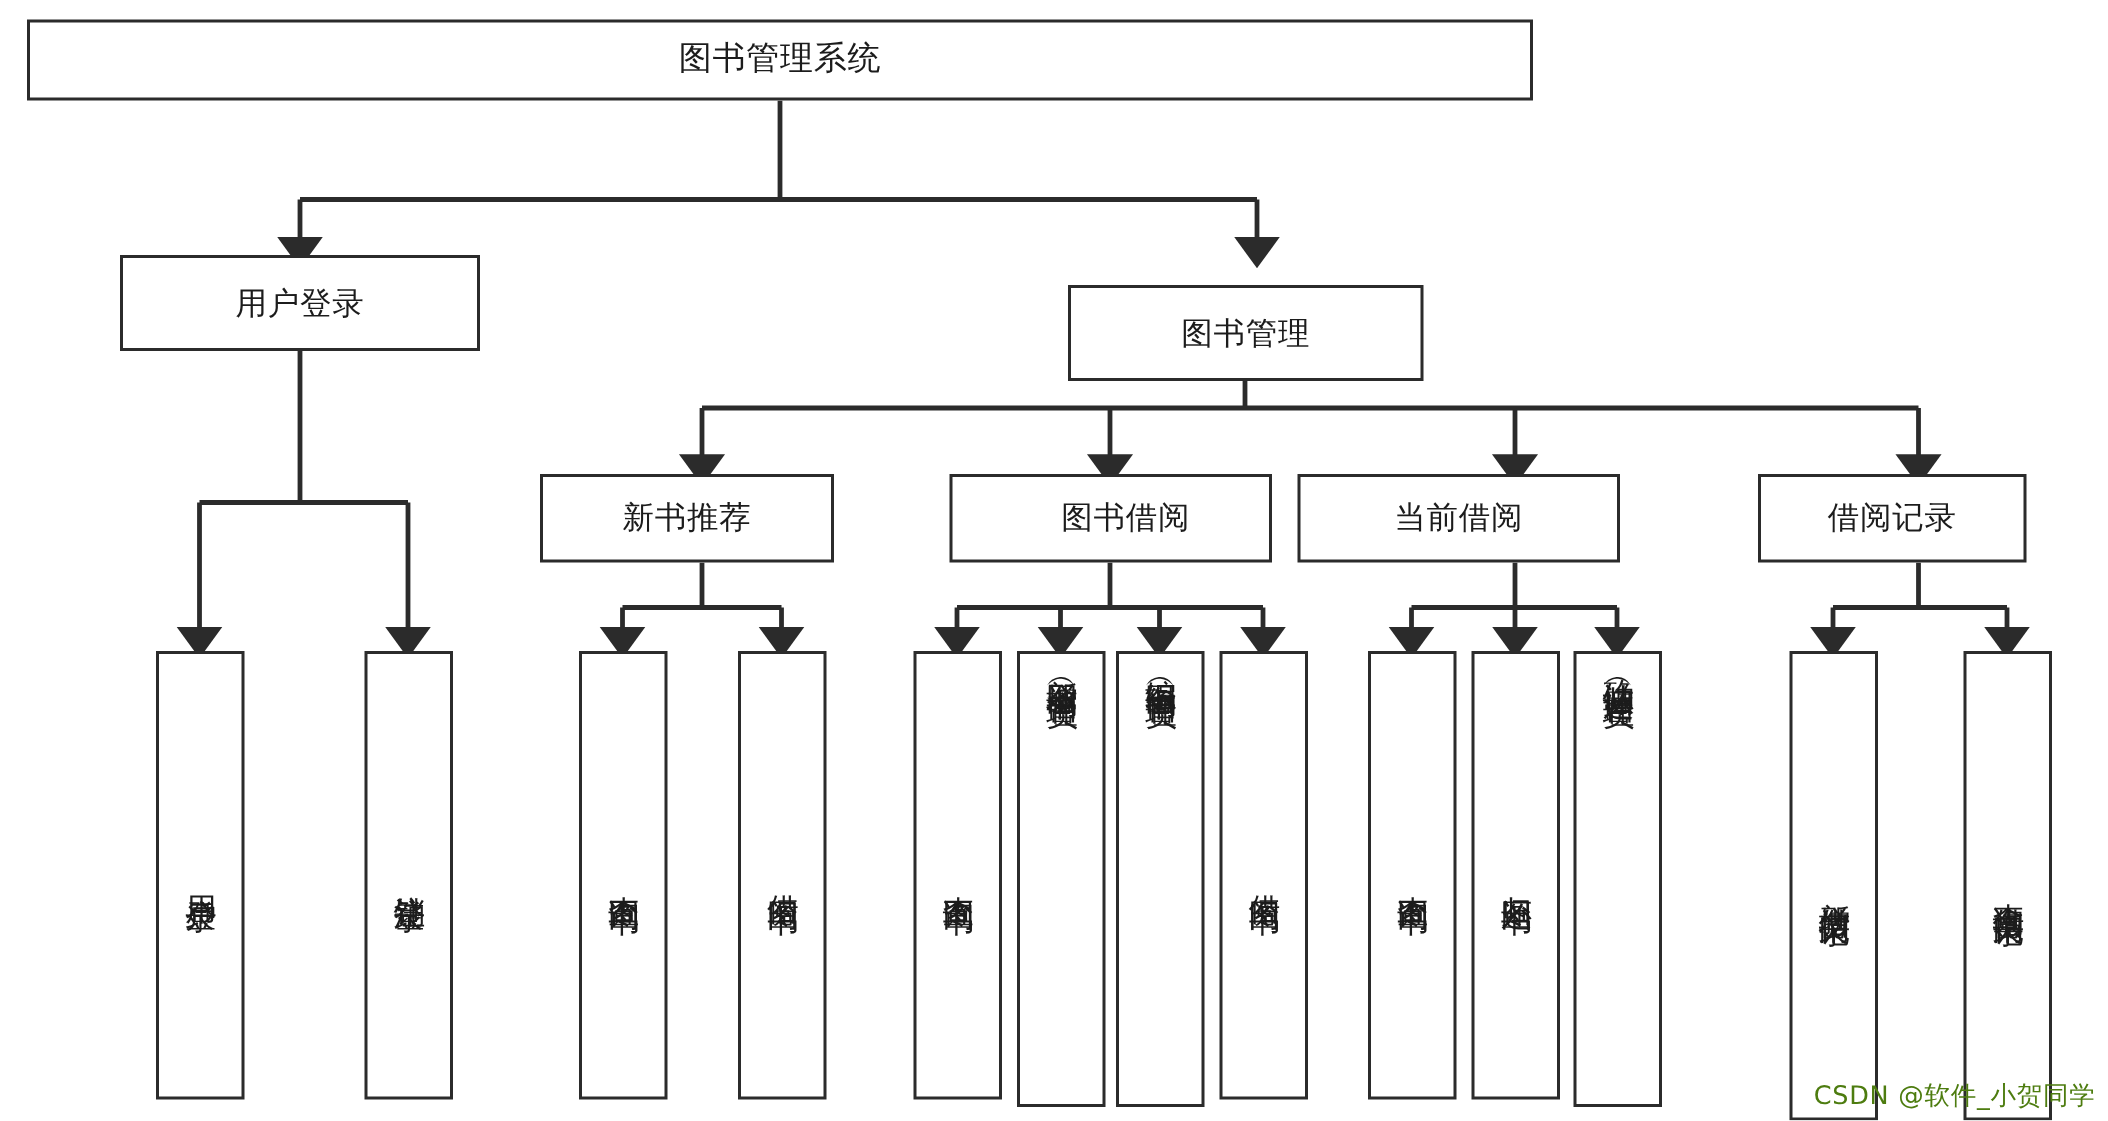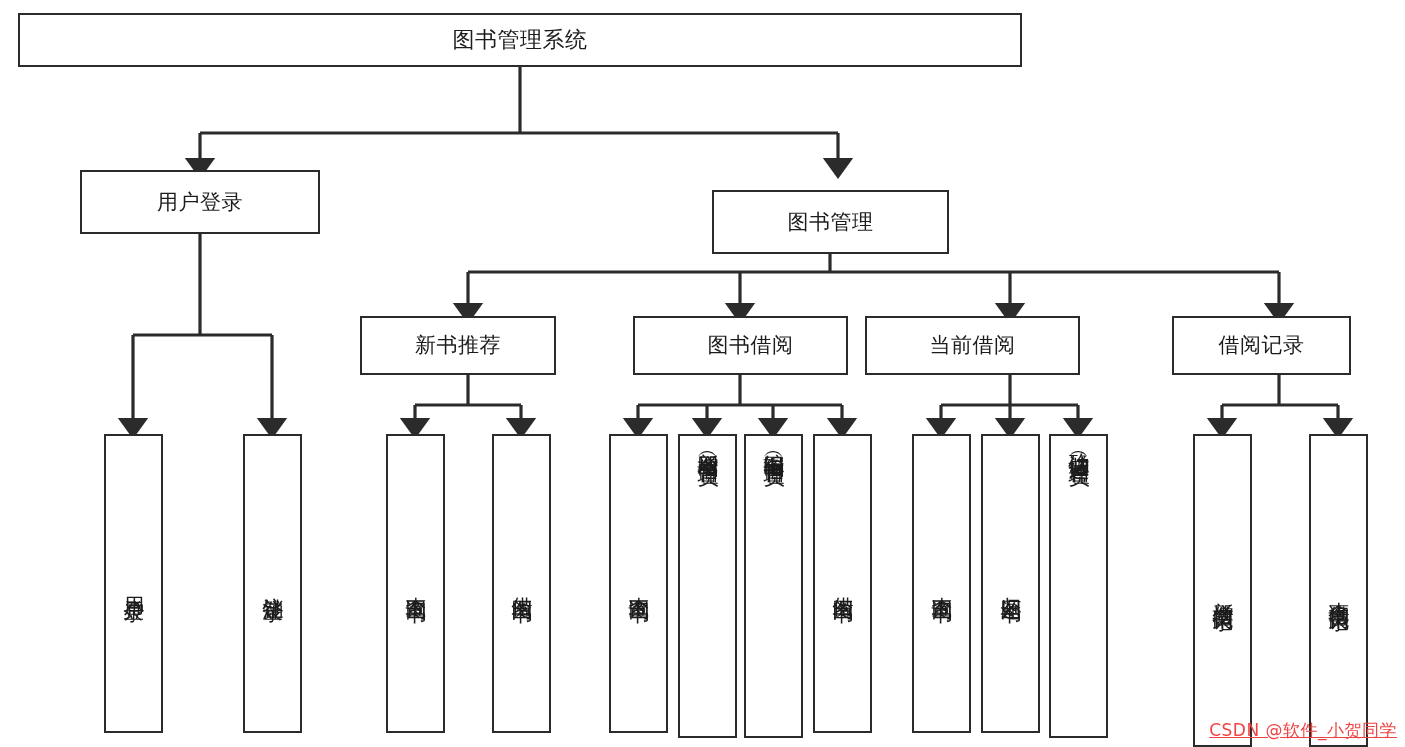--- a/index.html
+++ b/index.html
@@ -56,26 +56,25 @@
     white-space:nowrap;
   }
   .node.leaf.vcenter{
     align-items:center;
   }
   .watermark{
     position:absolute;
     right:8px;
     bottom:5px;
     font-size:17px;
-    color:#ef4444;
+    color:#4d7c0f;
     letter-spacing:0.5px;
     z-index:3;
     white-space:nowrap;
     font-family:"DejaVu Sans","Liberation Sans",sans-serif;
-    text-decoration:underline;
   }
 </style>
 </head>
 <body>
 
 <div id="canvas">
 
   <svg id="edges" viewBox="0 0 1405 747">
     <defs>
       <marker id="arr" markerWidth="10" markerHeight="11" refX="3.2" refY="5.2" orient="auto" markerUnits="strokeWidth">

